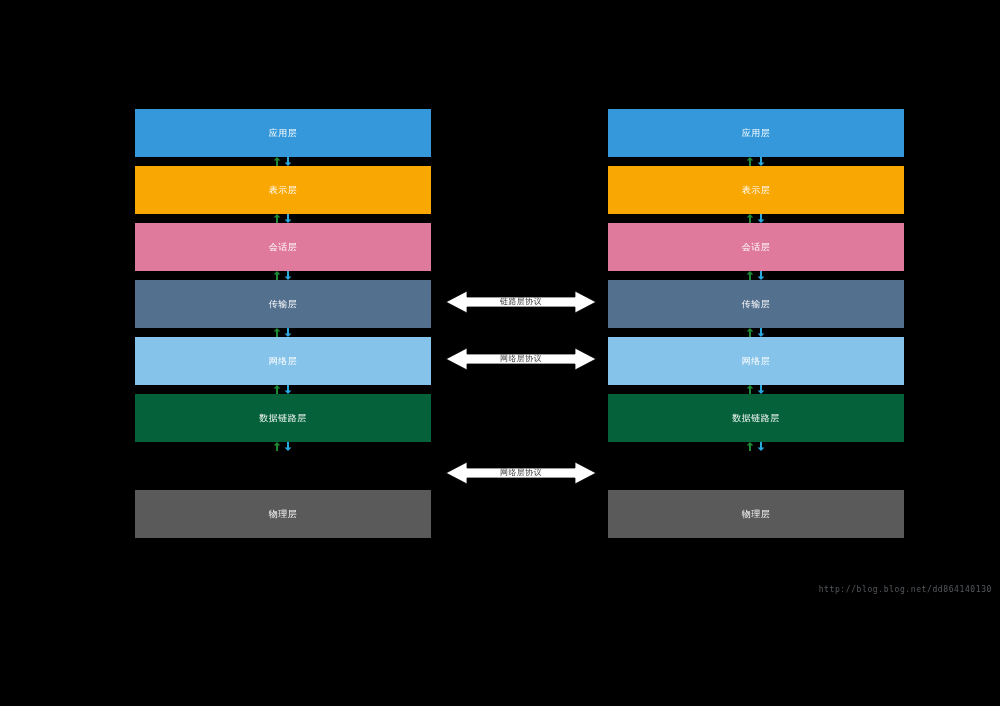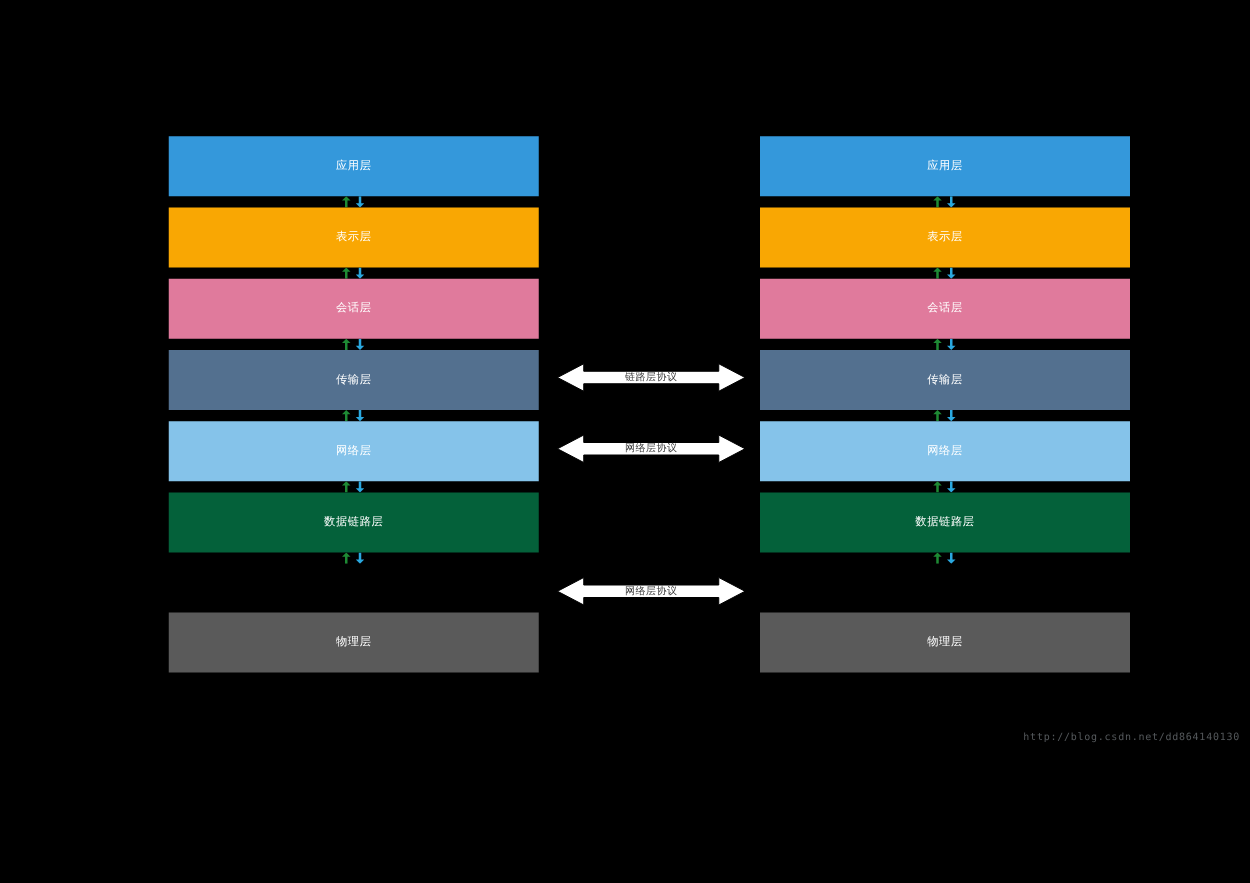--- a/index.html
+++ b/index.html
@@ -344,15 +344,15 @@
   </div>
 
 
   <div class="proto-row" style="top:460px">
     <svg class="proto-arrow" viewBox="0 0 152 26" preserveAspectRatio="none">
       <polygon points="1,13 22,2 22,8 130,8 130,2 151,13 130,24 130,18 22,18 22,24" fill="#ffffff" stroke="#000000" stroke-width="0.8"></polygon>
     </svg>
     <div class="proto-label">网络层协议</div>
   </div>
 
-  <div id="watermark">http://blog.csdn.net/dd864140130</div>
+  <div id="watermark">http://blog.blog.net/dd864140130</div>
 
 </div>
 
 </body></html>

